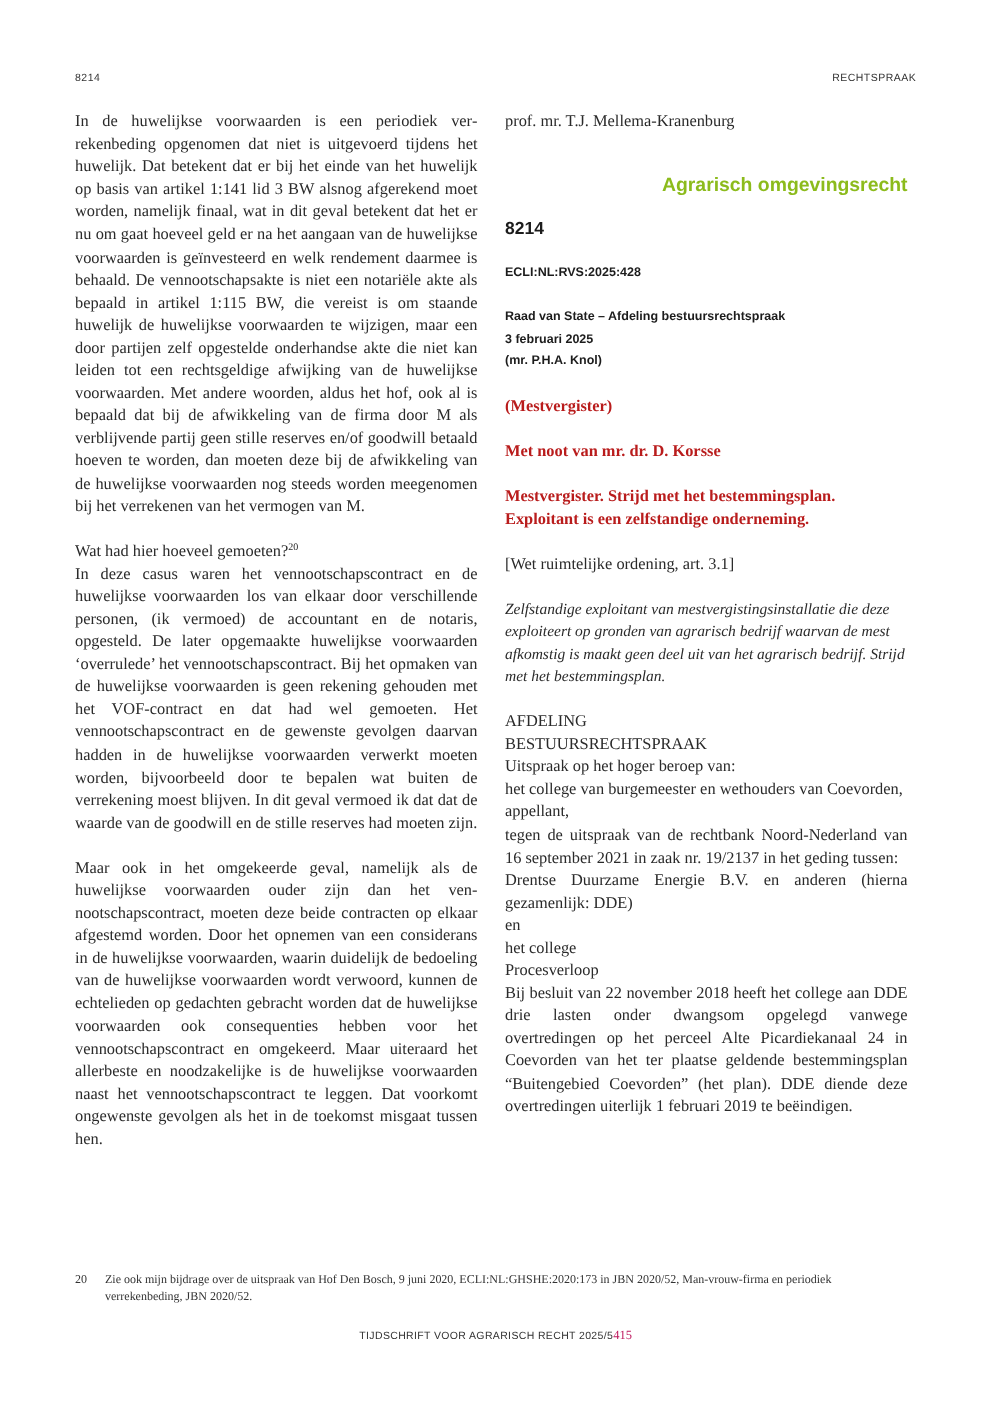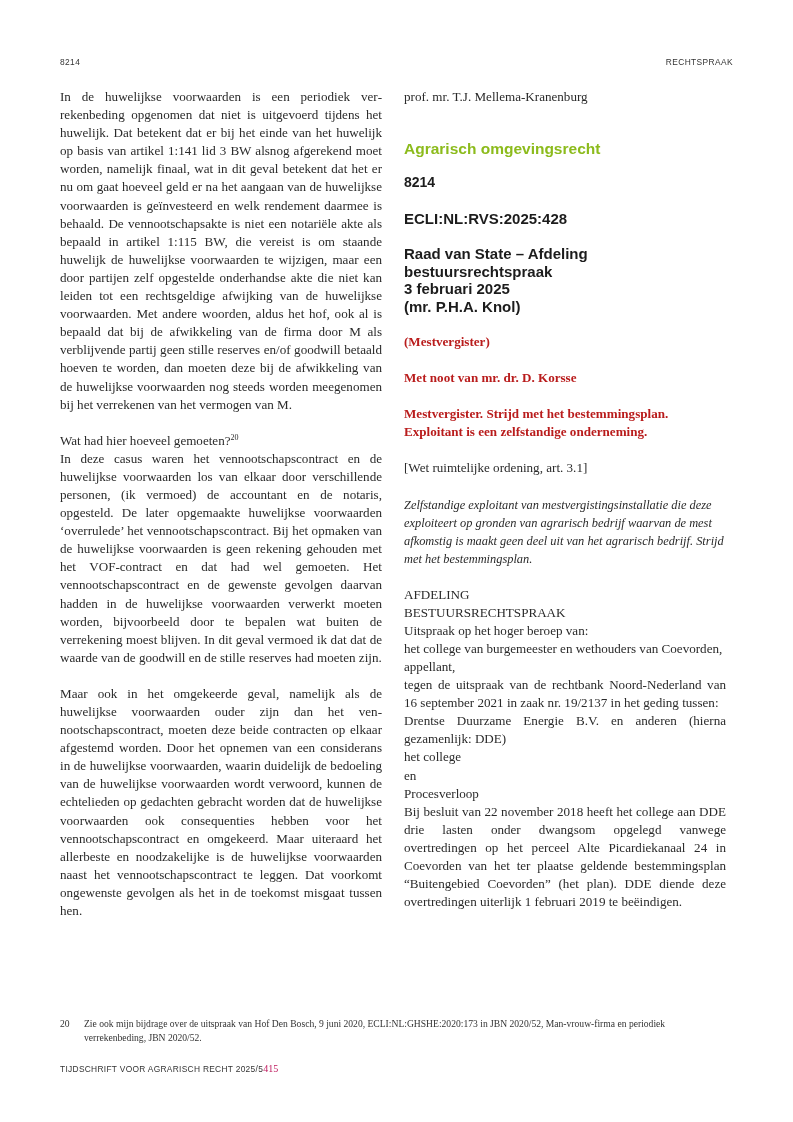--- a/index.html
+++ b/index.html
@@ -24,37 +24,37 @@
     .justify { text-align: justify; hyphens: manual; }
     .gap { height: 18px; }
     sup { font-size: 8px; line-height: 0; vertical-align: 5px; }
     .section-title {
       font-family: "Liberation Sans", "DejaVu Sans", sans-serif;
       font-weight: bold; color: #8cbb1c; font-size: 15.5px; line-height: 20px;
       margin-top: 33px !important;
     }
     .case-num, .ecli, .court {
       font-family: "Liberation Sans", "DejaVu Sans", sans-serif;
-      font-weight: bold; color: #1c1c1c; font-size: 15px; line-height: 17.5px;
+      font-weight: bold; color: #1c1c1c; font-size: 10px; line-height: 17.5px;
     }
     .case-num { margin-top: 15px !important; font-size: 14px; }
     .ecli { margin-top: 18px !important; }
     .court { margin-top: 18px !important; }
     .bold-serif { font-weight: bold; color: #b91c1c; }
     .italic { font-style: italic; font-size: 12.4px; line-height: 18px; }
 
     .footnote {
       position: absolute; top: 1017px; left: 60px; width: 660px;
       font-size: 9.6px; line-height: 14.2px; color: #333;
       display: flex;
     }
     .footnote .fn-num { width: 24px; flex: none; }
     .footer {
       position: absolute; top: 1063px; left: 60px; right: 60px;
-      display: flex; justify-content: flex-start; align-items: baseline;
+      display: flex; justify-content: center; align-items: baseline;
     }
     .footer .journal {
       font-family: "Liberation Sans", "DejaVu Sans", sans-serif;
       font-size: 8.4px; letter-spacing: 0.3px; color: #333;
     }
     .footer .page-number { font-size: 10px; color: #be185d; }
   </style>
 </head>
 <body>
 
@@ -67,21 +67,21 @@
   <p class="justify">In de huwelijkse voorwaarden is een periodiek ver­rekenbeding opgenomen dat niet is uitgevoerd tijdens het huwelijk. Dat betekent dat er bij het einde van het huwelijk op basis van artikel 1:141 lid 3 BW alsnog afgerekend moet worden, namelijk finaal, wat in dit geval betekent dat het er nu om gaat hoeveel geld er na het aangaan van de huwelijkse voorwaarden is geïnvesteerd en welk rendement daarmee is behaald. De vennootschapsakte is niet een notariële akte als bepaald in artikel 1:115 BW, die vereist is om staande huwelijk de huwelijkse voorwaarden te wijzigen, maar een door partijen zelf opgestelde onderhandse akte die niet kan leiden tot een rechtsgeldige afwijking van de huwelijkse voorwaarden. Met andere woorden, aldus het hof, ook al is bepaald dat bij de afwikkeling van de firma door M als verblijvende partij geen stille reserves en/of goodwill betaald hoeven te worden, dan moeten deze bij de afwikkeling van de huwelijkse voorwaarden nog steeds worden meegenomen bij het verrekenen van het vermogen van M.</p>
   <div class="gap"></div>
   <p><span>Wat had hier hoeveel gemoeten?</span><sup>20</sup></p>
   <p class="justify">In deze casus waren het vennootschapscontract en de huwelijkse voorwaarden los van elkaar door verschil­lende personen, (ik vermoed) de accountant en de notaris, opgesteld. De later opgemaakte huwelijkse voorwaarden ‘overrulede’ het vennootschapscontract. Bij het opmaken van de huwelijkse voorwaarden is geen rekening gehouden met het VOF-contract en dat had wel gemoeten. Het vennootschapscontract en de gewenste gevolgen daarvan hadden in de huwelijkse voorwaarden verwerkt moeten worden, bijvoorbeeld door te bepalen wat buiten de verrekening moest blijven. In dit geval vermoed ik dat dat de waarde van de goodwill en de stille reserves had moeten zijn.</p>
   <div class="gap"></div>
   <p class="justify">Maar ook in het omgekeerde geval, namelijk als de huwelijkse voorwaarden ouder zijn dan het ven­nootschapscontract, moeten deze beide contracten op elkaar afgestemd worden. Door het opnemen van een considerans in de huwelijkse voorwaarden, waarin duidelijk de bedoeling van de huwelijkse voorwaarden wordt verwoord, kunnen de echtelieden op gedachten gebracht worden dat de huwelijkse voorwaarden ook consequenties hebben voor het vennootschapscon­tract en omgekeerd. Maar uiteraard het allerbeste en noodzakelijke is de huwelijkse voorwaarden naast het vennootschapscontract te leggen. Dat voorkomt ongewenste gevolgen als het in de toekomst misgaat tussen hen.</p>
 </div>
 
 <div class="col col-right">
   <p>prof. mr. T.J. Mellema-Kranenburg</p>
-  <p class="section-title" style="color: rgb(140, 187, 28);">Agrarisch omgevingsrecht</p>
+  <p class="section-title" style="color: rgb(140, 187, 28); text-align: right;">Agrarisch omgevingsrecht</p>
   <p class="case-num">8214</p>
   <p class="ecli">ECLI:NL:RVS:2025:428</p>
   <div class="court">
     <div>Raad van State – Afdeling bestuursrechtspraak</div>
     <div>3 februari 2025</div>
     <div>(mr. P.H.A. Knol)</div>
   </div>
   <div class="gap"></div>
   <p class="bold-serif">(Mestvergister)</p>
   <div class="gap"></div>
@@ -98,22 +98,22 @@
   <div class="gap"></div>
   <div>
     <div>AFDELING</div>
     <div>BESTUURSRECHTSPRAAK</div>
   </div>
   <p>Uitspraak op het hoger beroep van:</p>
   <p class="justify">het college van burgemeester en wethouders van Coevorden,</p>
   <p>appellant,</p>
   <p class="justify">tegen de uitspraak van de rechtbank Noord-Nederland van 16 september 2021 in zaak nr. 19/2137 in het geding tussen:</p>
   <p class="justify">Drentse Duurzame Energie B.V. en anderen (hierna gezamenlijk: DDE)</p>
+  <p>en</p>
   <p>het college</p>
-  <p>en</p>
   <p>Procesverloop</p>
   <p class="justify">Bij besluit van 22 november 2018 heeft het college aan DDE drie lasten onder dwangsom opgelegd vanwege overtredingen op het perceel Alte Picardiekanaal 24 in Coevorden van het ter plaatse geldende bestem­mingsplan “Buitengebied Coevorden” (het plan). DDE diende deze overtredingen uiterlijk 1 februari 2019 te beëindigen.</p>
 </div>
 
 <div class="footnote">
   <span class="fn-num">20</span>
   <span>Zie ook mijn bijdrage over de uitspraak van Hof Den Bosch, 9 juni 2020, ECLI:NL:GHSHE:2020:173 in JBN 2020/52, Man-vrouw-firma en periodiek verrekenbeding, JBN 2020/52.</span>
 </div>
 
 <div class="footer">

